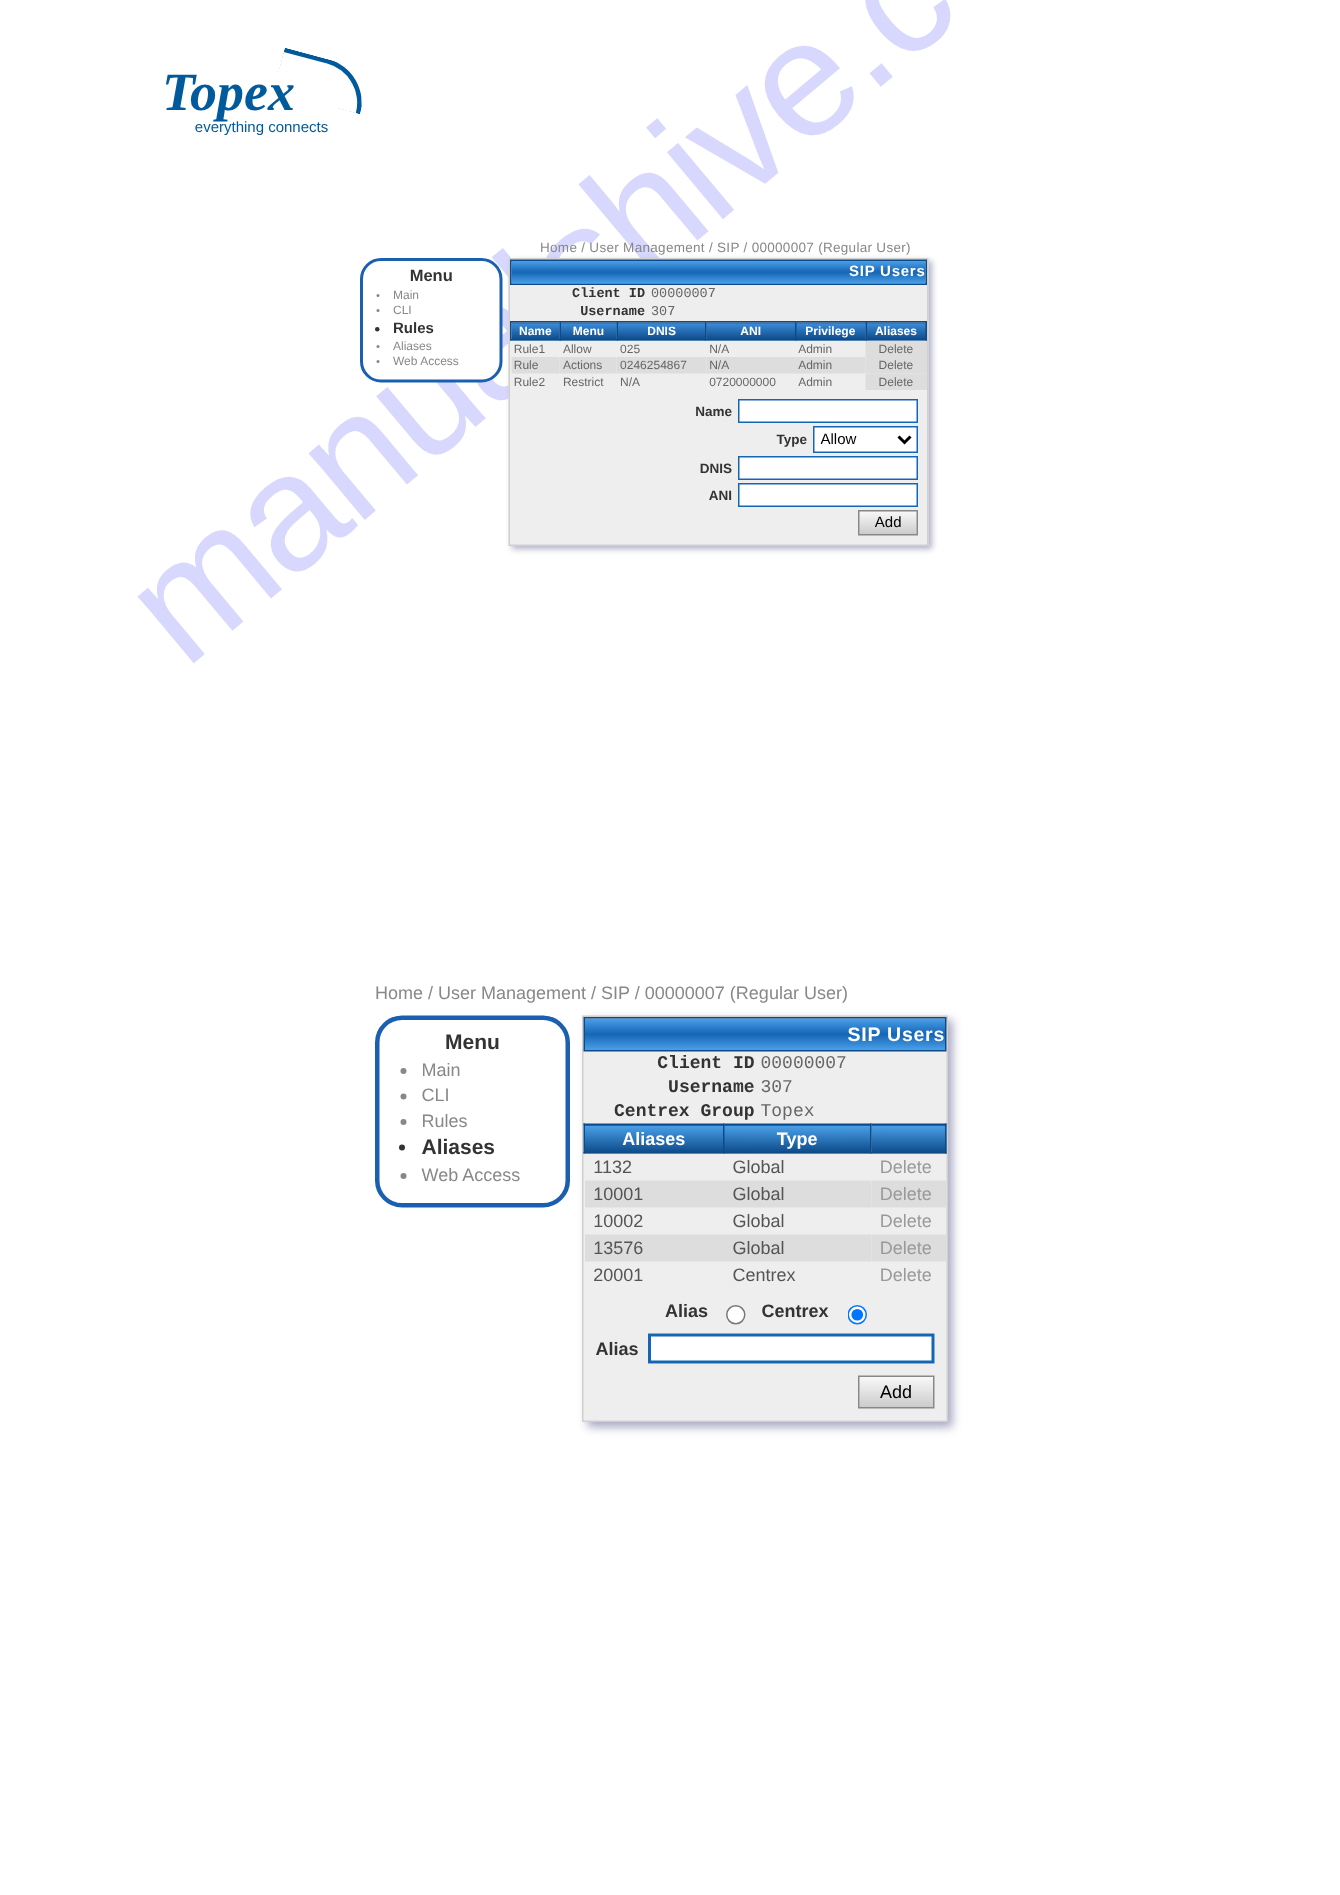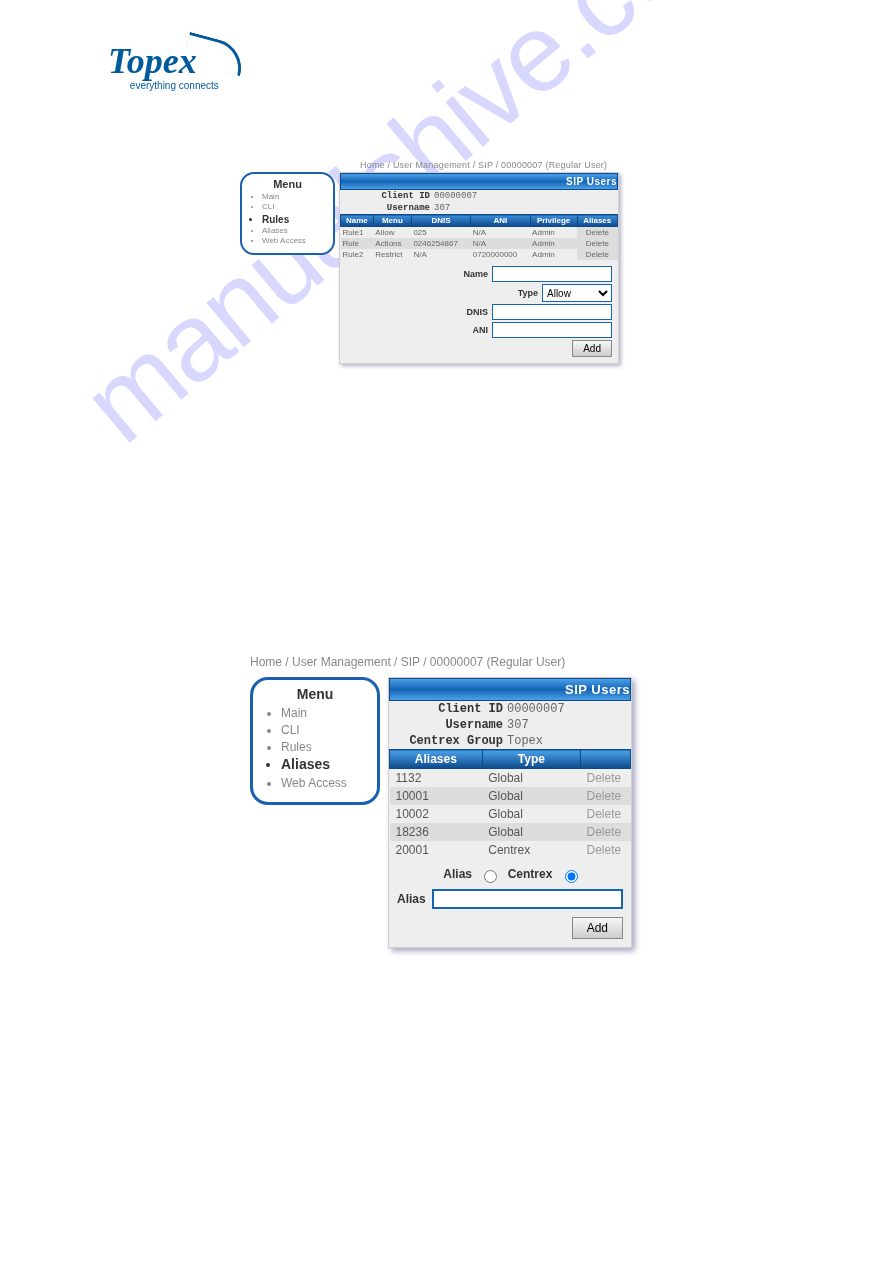--- a/index.html
+++ b/index.html
@@ -296,21 +296,21 @@
             <td>10001</td>
             <td>Global</td>
             <td class="del2">Delete</td>
           </tr>
           <tr>
             <td>10002</td>
             <td>Global</td>
             <td class="del2">Delete</td>
           </tr>
           <tr class="alt">
-            <td>18236</td>
+            <td>13576</td>
             <td>Global</td>
             <td class="del2">Delete</td>
           </tr>
           <tr>
             <td>20001</td>
             <td>Centrex</td>
             <td class="del2">Delete</td>
           </tr>
         </tbody>
           </table>

